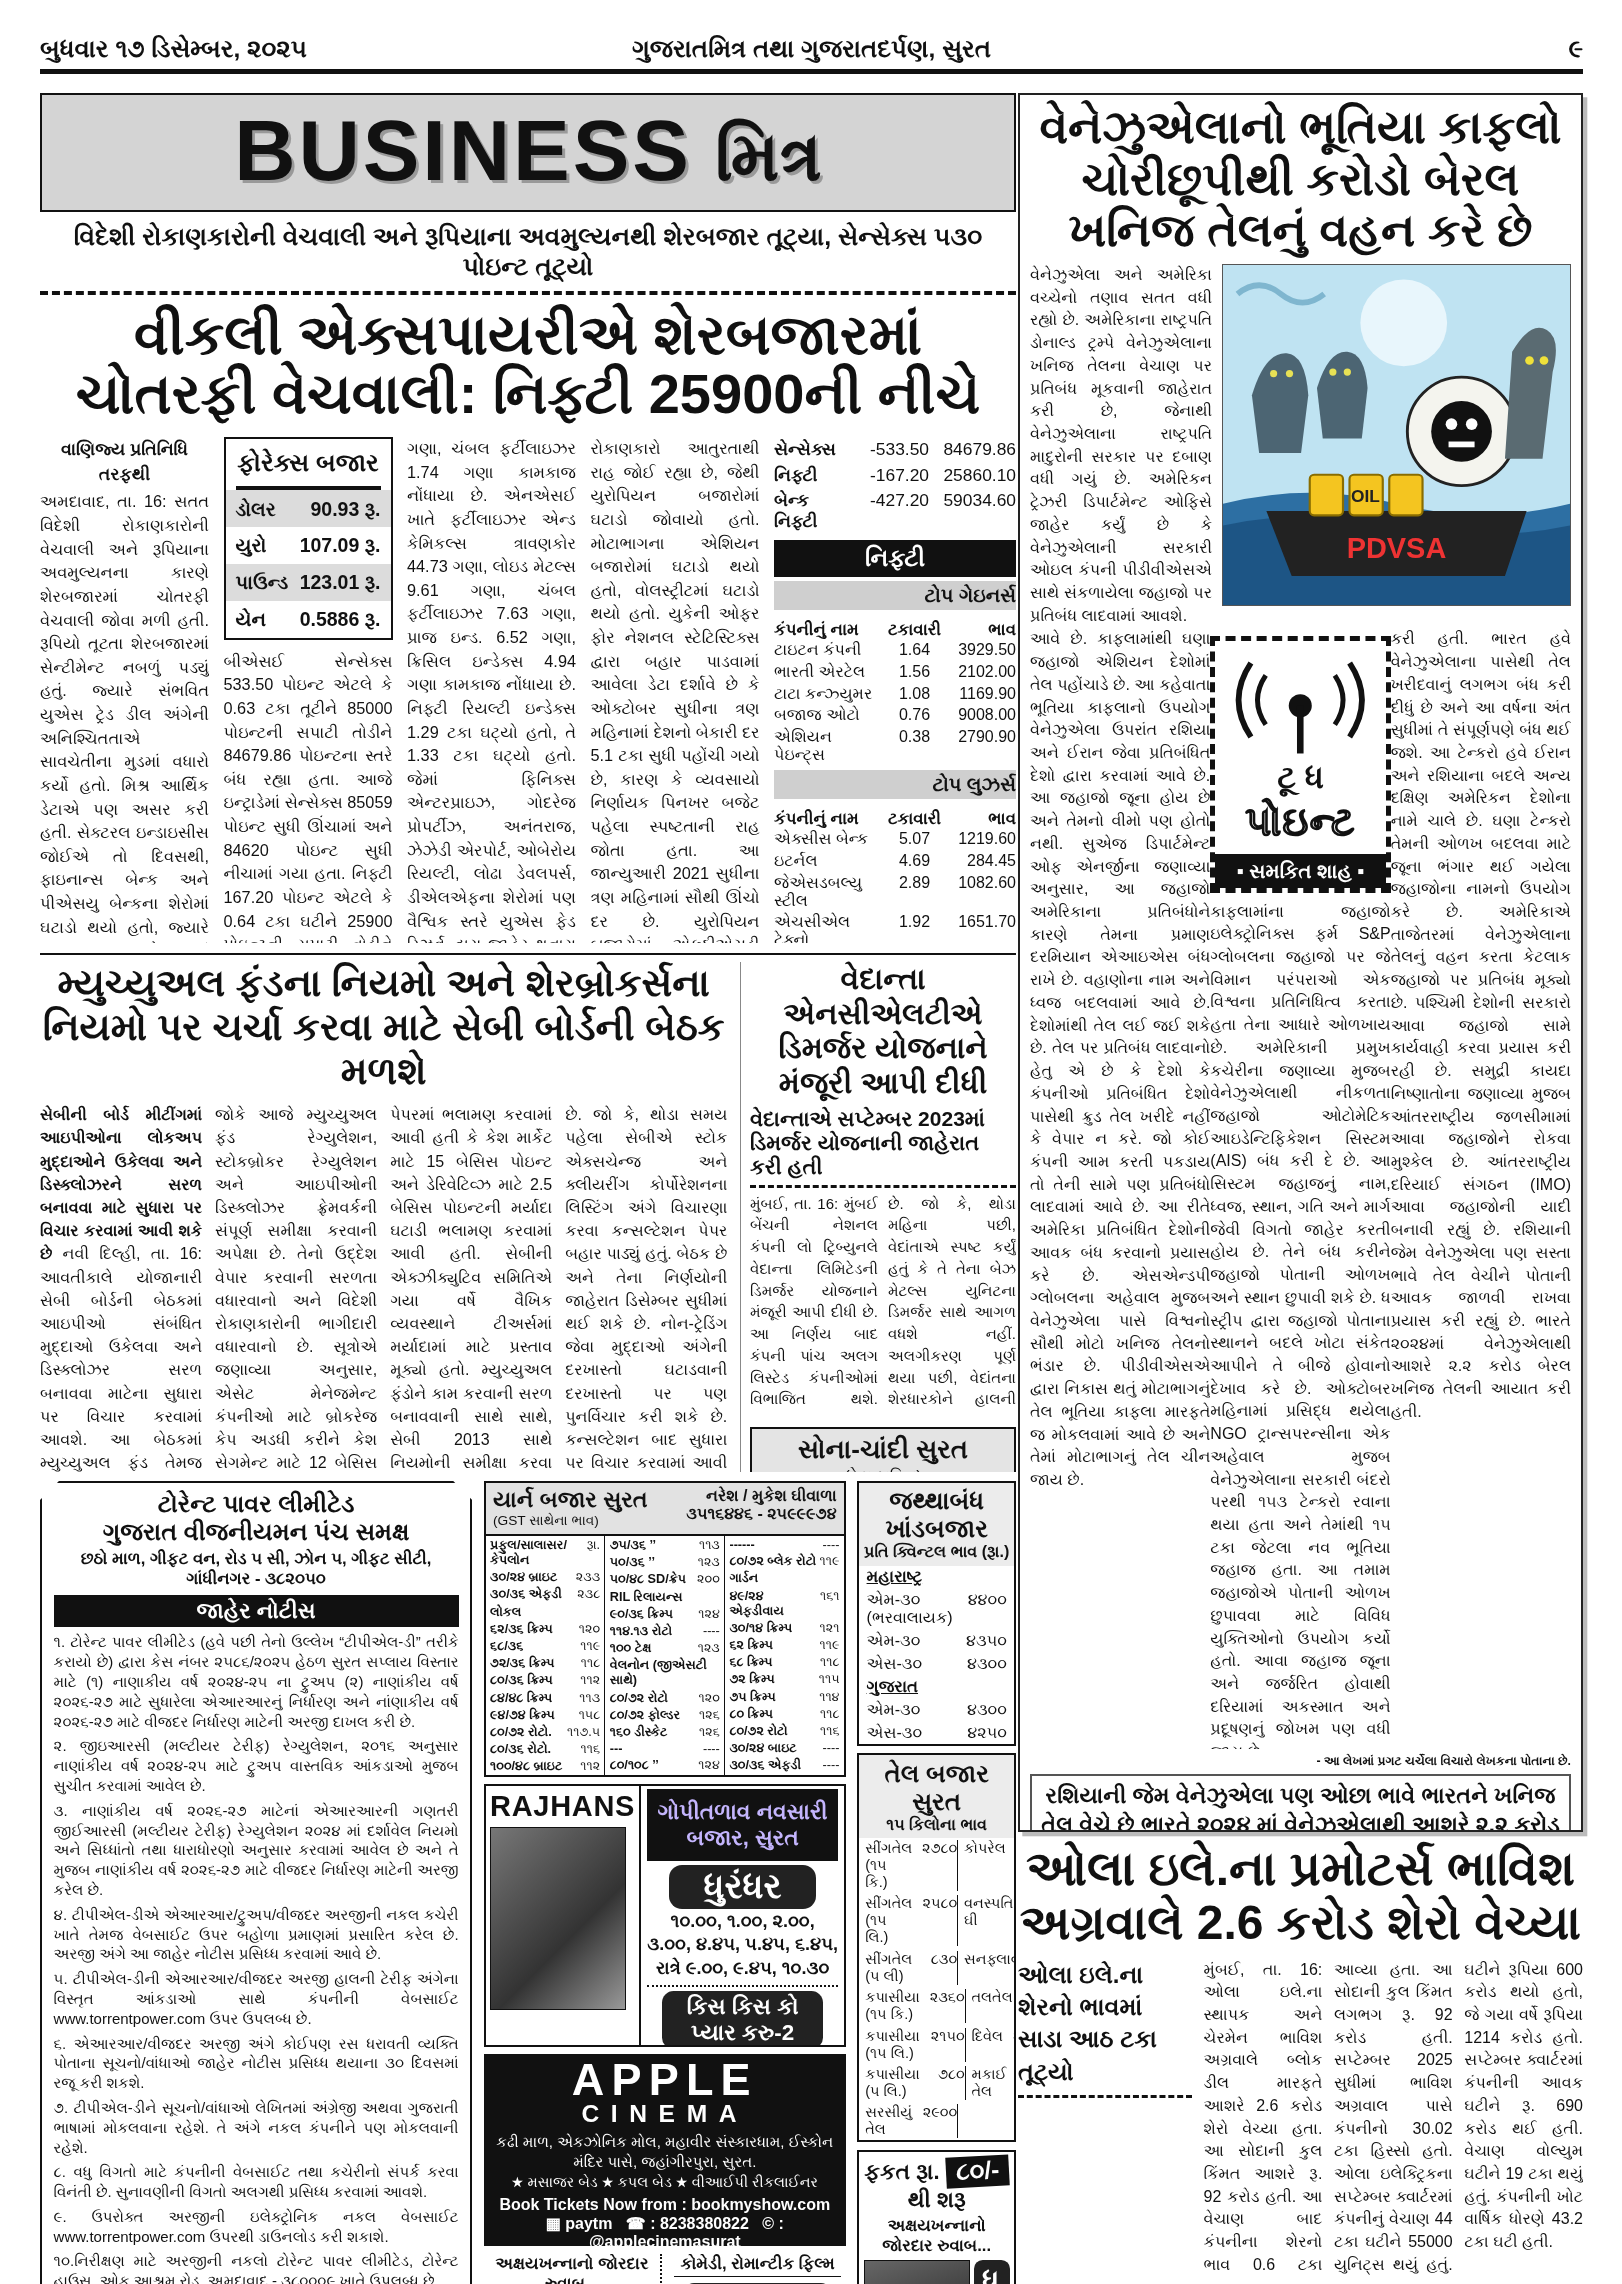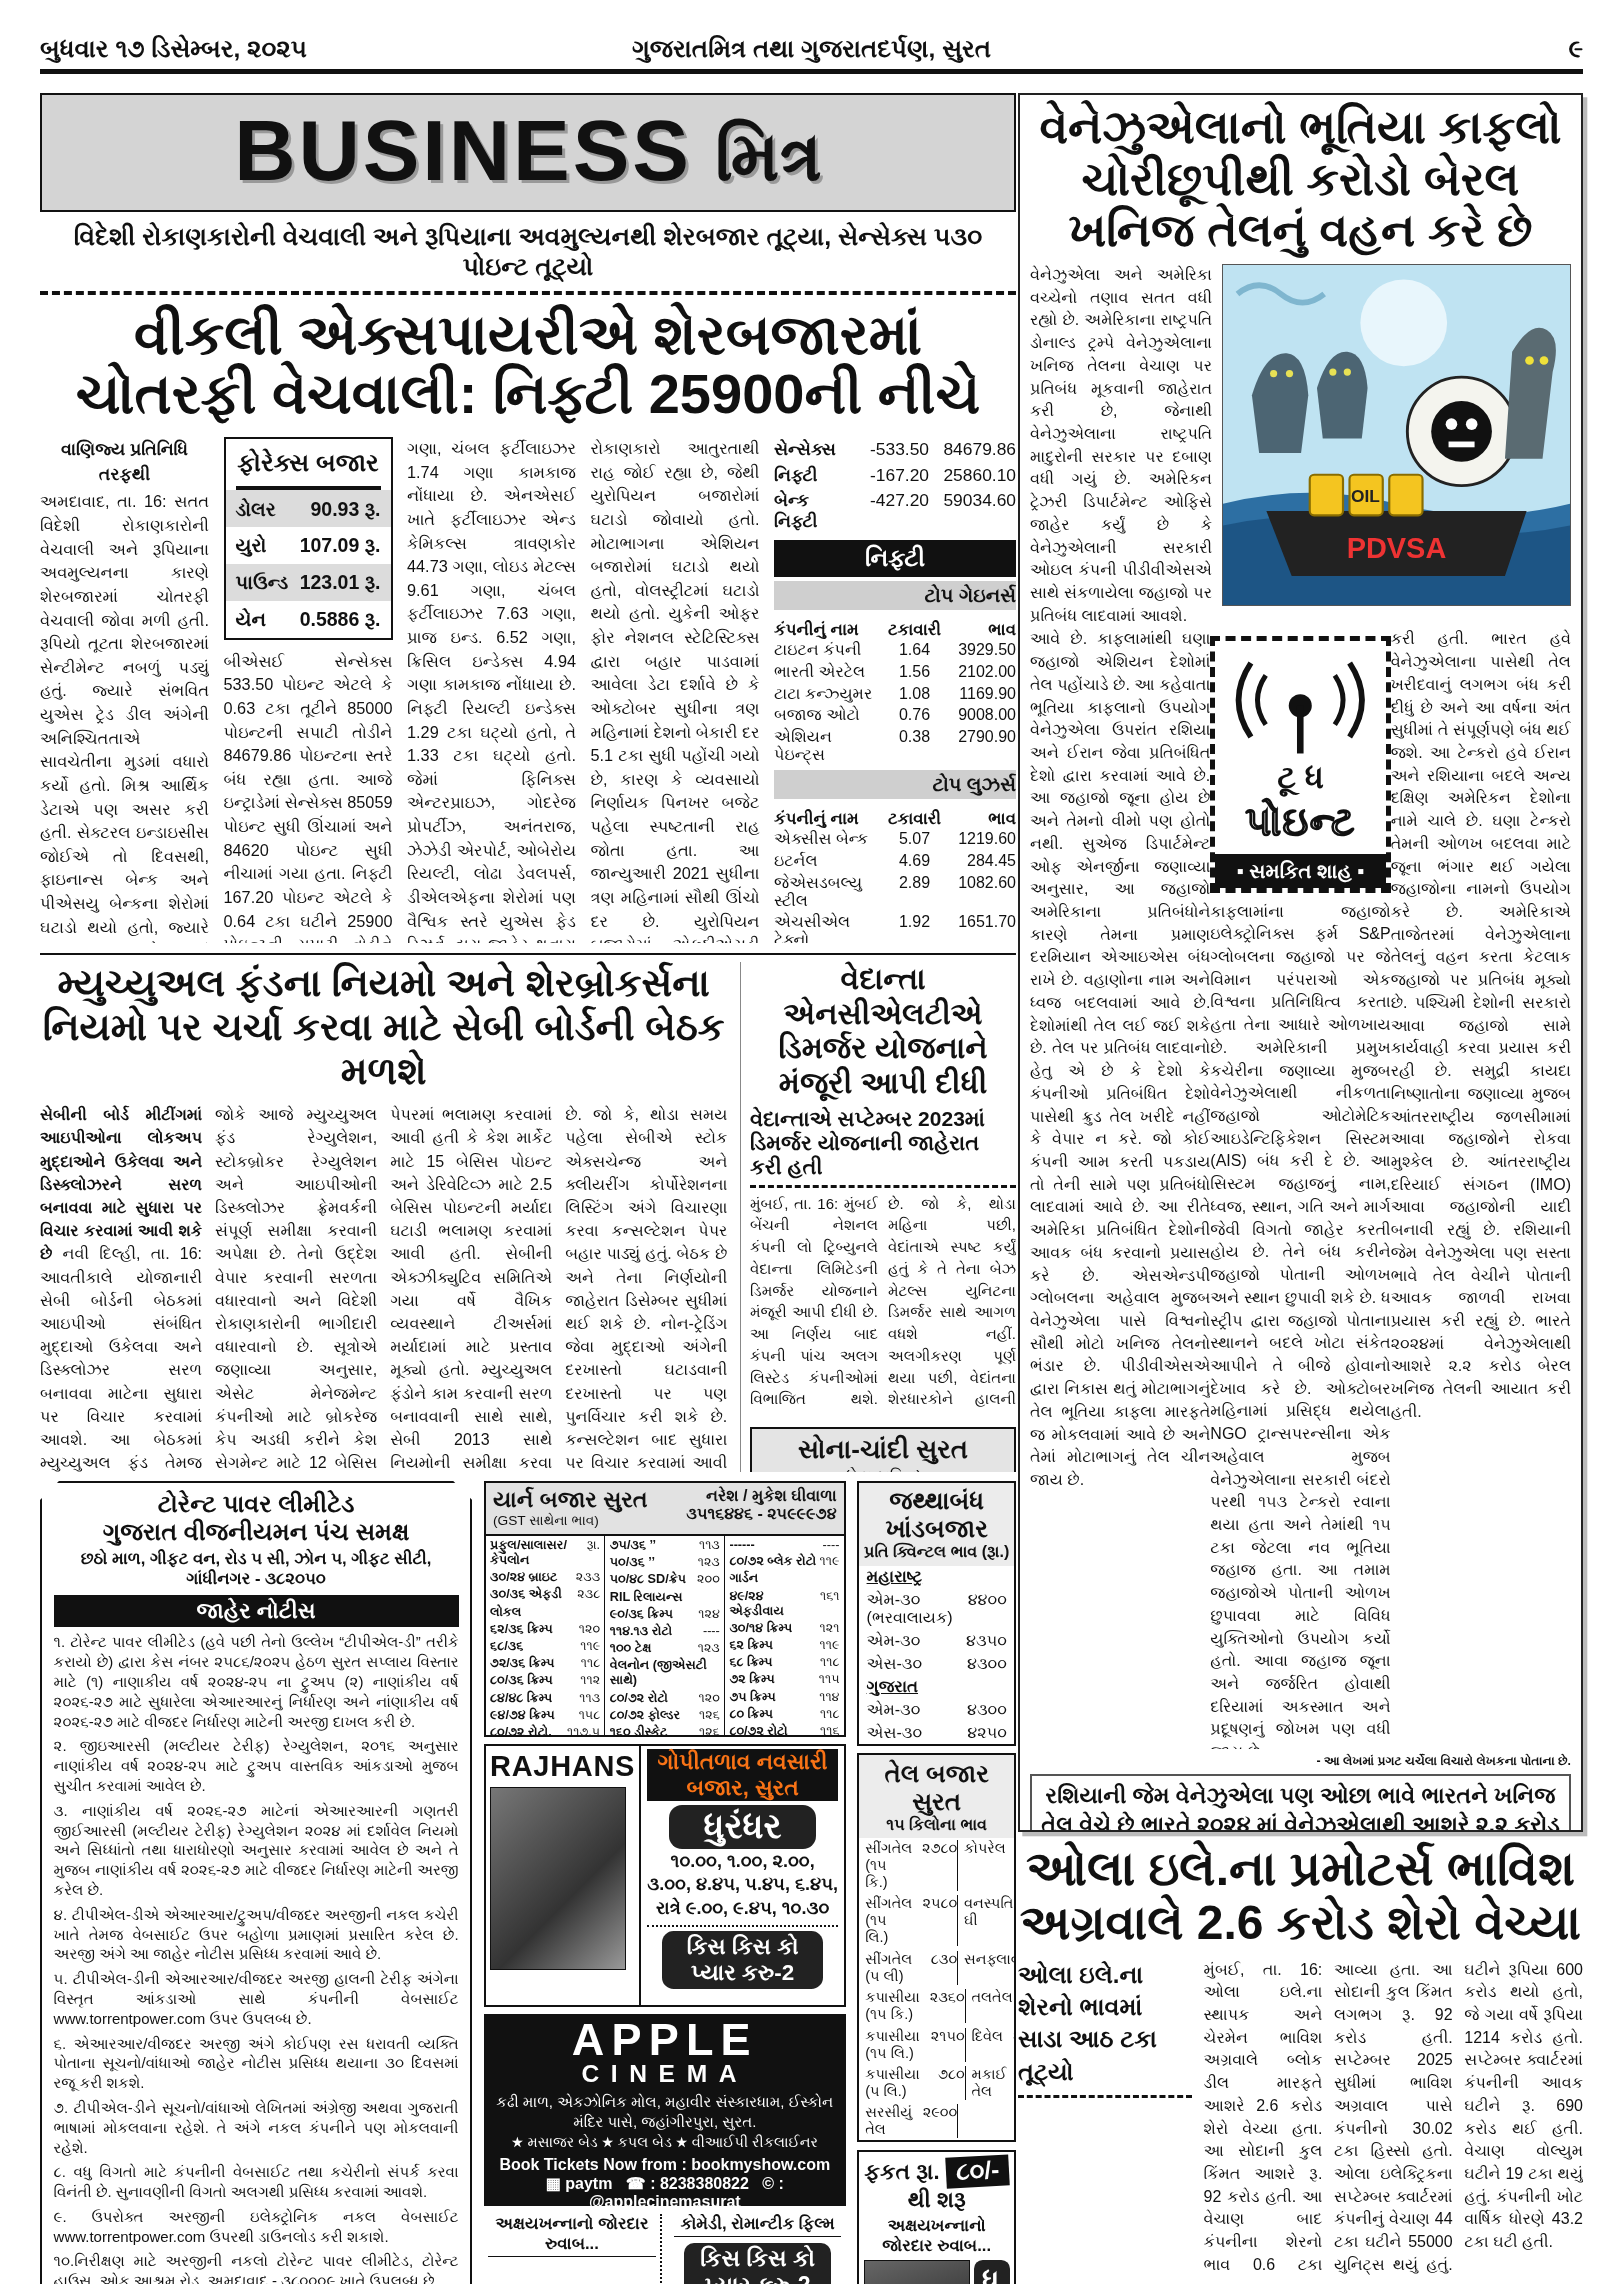--- a/index.html
+++ b/index.html
@@ -67,32 +67,32 @@
   .torrent .taddr{font-size:16.6px;font-weight:bold;text-align:center;margin:2.9px 0 5.8px;}
   .torrent .tbar{background:#111;color:#fff;font-size:22px;font-weight:900;text-align:center;padding:2.9px 0;margin-bottom:5.8px;}
   .torrent .litem{text-align:justify;margin-bottom:5px;line-height:1.32;}
   
   .midcol{flex:0 0 362px;display:flex;flex-direction:column;gap:7.2px;}
   .yarn{border:2.2px solid #111;}
   .yarn .yhead{display:flex;background:#e2e2e2;padding:4.3px 7.2px;border-bottom:2.2px solid #111;}
   .yarn .yhead .yt{font-size:22.4px;font-weight:900;}
   .yarn .yhead .yn{font-size:13.7px;}
   .yarn .yhead .yc{flex:1;text-align:right;font-size:16px;font-weight:900;}
-  .yarn-cols{display:flex;height:199px;overflow:hidden;}
+  .yarn-cols{display:flex;height:239px;overflow:hidden;}
   .yarn-cols>div{flex:1;border-right:1.4px solid #111;padding:1.4px 4.3px;font-size:12.7px;}
   .yarn-cols>div:last-child{border-right:none;}
   .yarn-cols .trow{display:flex;justify-content:space-between;padding:1.1px 0;}
   .yarn-cols .tcell:first-child{font-weight:bold;}
   
   .rajhans{border:2.9px solid #111;height:259px;display:flex;overflow:hidden;}
   .rj-left{flex:0 0 145px;padding:4.3px;}
   .rj-logo{font-size:29px;font-weight:900;letter-spacing:0.7px;}
   .rj-photo{margin-top:4.3px;width:134px;height:181px;background:linear-gradient(135deg,#777,#333 60%,#999);border:1.4px solid #111;}
   .rj-right{flex:1;text-align:center;padding:2.9px 5.8px;border-left:2.2px solid #111;display:flex;flex-direction:column;}
-  .rj-town{background:#111;color:#f97316;font-size:22px;font-weight:900;padding:0 0;}
+  .rj-town{background:#111;color:#c4b5fd;font-size:22px;font-weight:900;padding:10px 0;}
   .rj-movie{background:#222;color:#fff;font-size:35px;font-weight:900;border-radius:13px;margin:4.3px 22px 1.4px;padding:1.4px 0;}
   .rj-times{font-size:18px;font-weight:900;line-height:1.3;border-bottom:2.9px dotted #111;padding-bottom:4.3px;}
   .rj-kkk{background:#222;color:#fff;font-size:22.4px;font-weight:900;border-radius:11.6px;margin:4.3px 14.5px 1.4px;padding:2.9px 0;}
   .apple{background:#111;color:#fff;height:181px;padding:5.8px 10px;overflow:hidden;}
   .apple .at{font-size:45px;font-weight:900;text-align:center;letter-spacing:7.2px;line-height:0.9;}
   .apple .ac{font-size:24.6px;font-weight:900;text-align:center;letter-spacing:11.6px;}
   .apple .aaddr{font-size:15px;text-align:center;margin-top:4.3px;line-height:1.3;}
   .apple .afeat{font-size:14.5px;text-align:center;margin-top:2.9px;}
   .apple .abook{font-size:16px;font-weight:bold;text-align:center;margin-top:4.3px;}
   .listings{display:flex;gap:7.2px;flex:1;overflow:hidden;}

